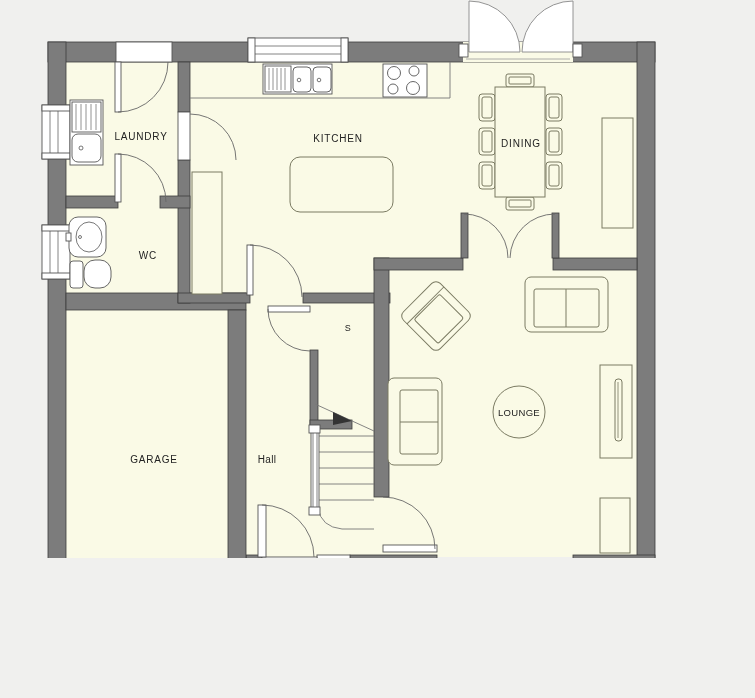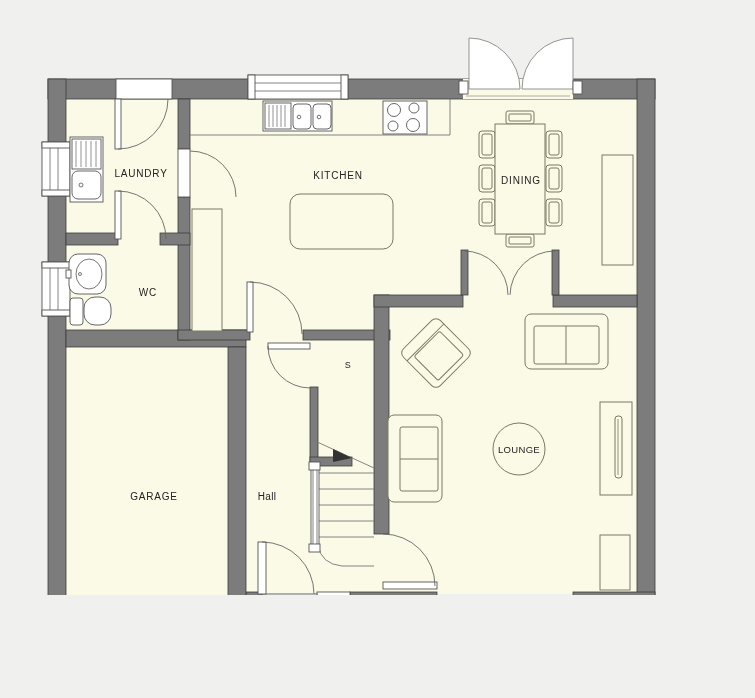--- a/index.html
+++ b/index.html
@@ -1,16 +1,16 @@
 <!DOCTYPE html>
 <html><head>
 <meta charset="utf-8">
 <style>
   html,body{margin:0;padding:0;background:#f0f0ee;}
-  .page{width:755px;height:558px;position:relative;background:#f0f0ee;overflow:hidden;margin-top:37px;}
+  .page{width:755px;height:558px;position:relative;background:#f0f0ee;overflow:hidden;}
   svg{display:block;}
   text{font-family:"Liberation Sans",sans-serif;fill:#222;}
   .room-label{font-size:10px;letter-spacing:0.8px;}
   .room-label-small{font-size:9px;letter-spacing:0.4px;}
   .wall{fill:#7c7c7c;stroke:#3d3d3d;stroke-width:0.8;}
   .floor{fill:#fafae6;}
   .white{fill:#ffffff;stroke:#555;stroke-width:0.9;}
   .arc{fill:none;stroke:#666;stroke-width:0.9;}
   .fix{fill:#fafae6;stroke:#7a7a62;stroke-width:1;}
   .fixw{fill:#ffffff;stroke:#555;stroke-width:0.9;}

